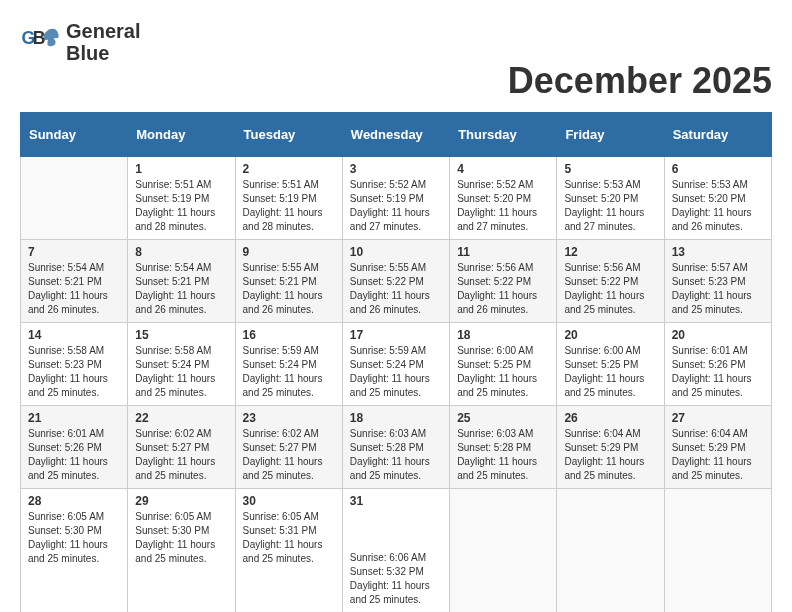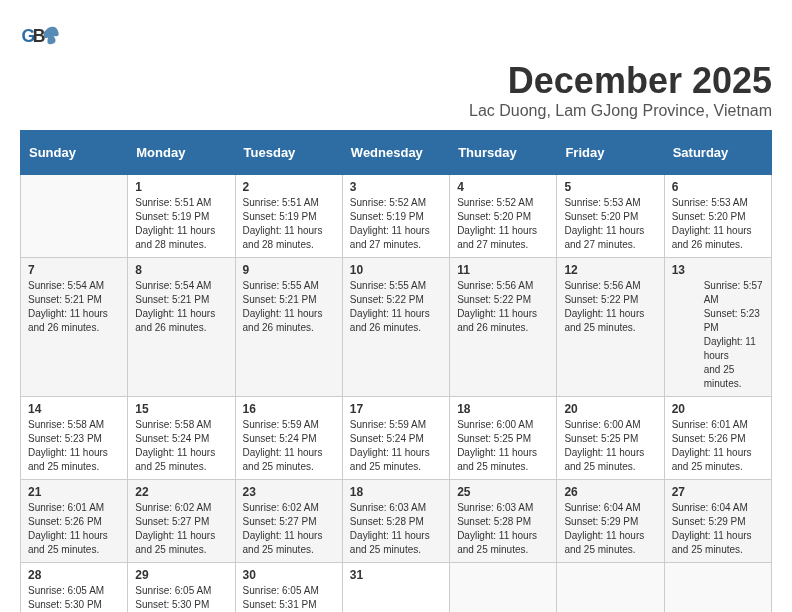--- a/index.html
+++ b/index.html
@@ -93,24 +93,27 @@
 </head>
 <body>
 
 <div class="header">
   <div class="logo">
     <svg class="logo-icon" viewBox="0 0 50 50">
       <text x="2" y="28" font-size="22" font-weight="bold" fill="#2e6da4">G</text>
       <text x="16" y="28" font-size="22" font-weight="bold" fill="#333">B</text>
       <path d="M35 10 Q45 5 48 15 Q50 22 42 20 Q48 28 40 30 Q32 32 35 22 Q28 25 30 15 Z" fill="#2e6da4" opacity="0.8"></path>
     </svg>
+    <div class="logo-text">
+      <span>General</span>
+      <span>Blue</span>
+    </div>
   </div>
   <div class="title-block">
     <div class="main-title">December 2025</div>
-    <div class="subtitle">Lac Duong, Lam GJong Province, Vietnam</div>
   </div>
 </div>
 
 <table class="calendar">
   <thead>
     <tr>
     <th>Sunday</th>
         <th>Monday</th>
         <th>Tuesday</th>
         <th>Wednesday</th>
@@ -203,21 +206,21 @@
         </td>
         <td>
           <div class="day-number">12</div>
           <div class="day-info" style="white-space: pre-line;">Sunrise: 5:56 AM
 Sunset: 5:22 PM
 Daylight: 11 hours
 and 25 minutes.</div>
         </td>
         <td>
           <div class="day-number">13</div>
-          <div class="day-info" style="white-space: pre-line; margin-left: 32px;">Sunrise: 5:57 AM
+          <div class="day-info" style="white-space: pre-line;">Sunrise: 5:57 AM
 Sunset: 5:23 PM
 Daylight: 11 hours
 and 25 minutes.</div>
         </td>
       </tr>
       <tr class="week-row">
         <td>
           <div class="day-number">14</div>
           <div class="day-info" style="white-space: pre-line;">Sunrise: 5:58 AM
 Sunset: 5:23 PM

